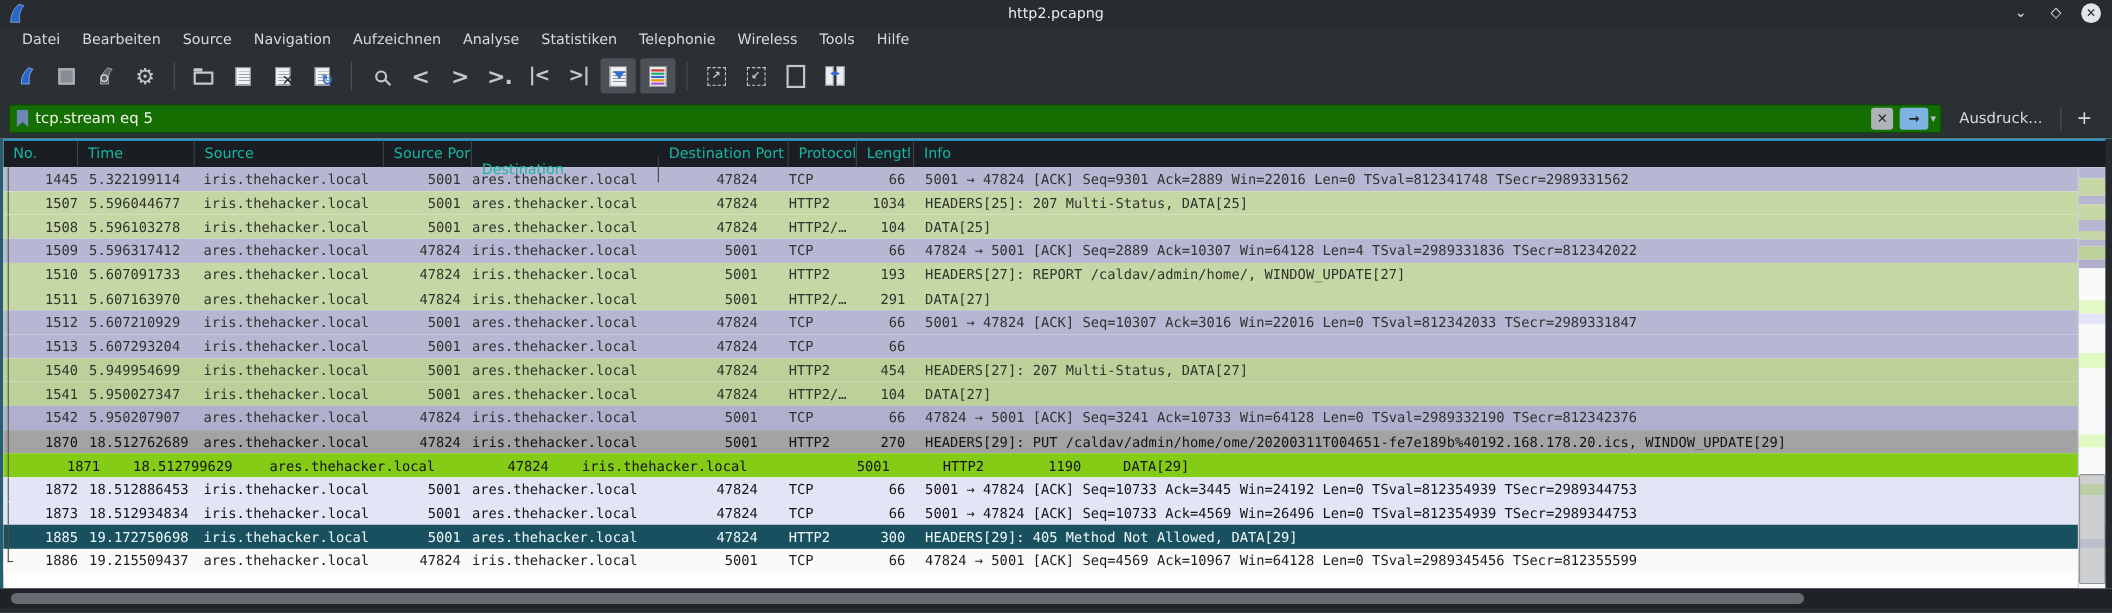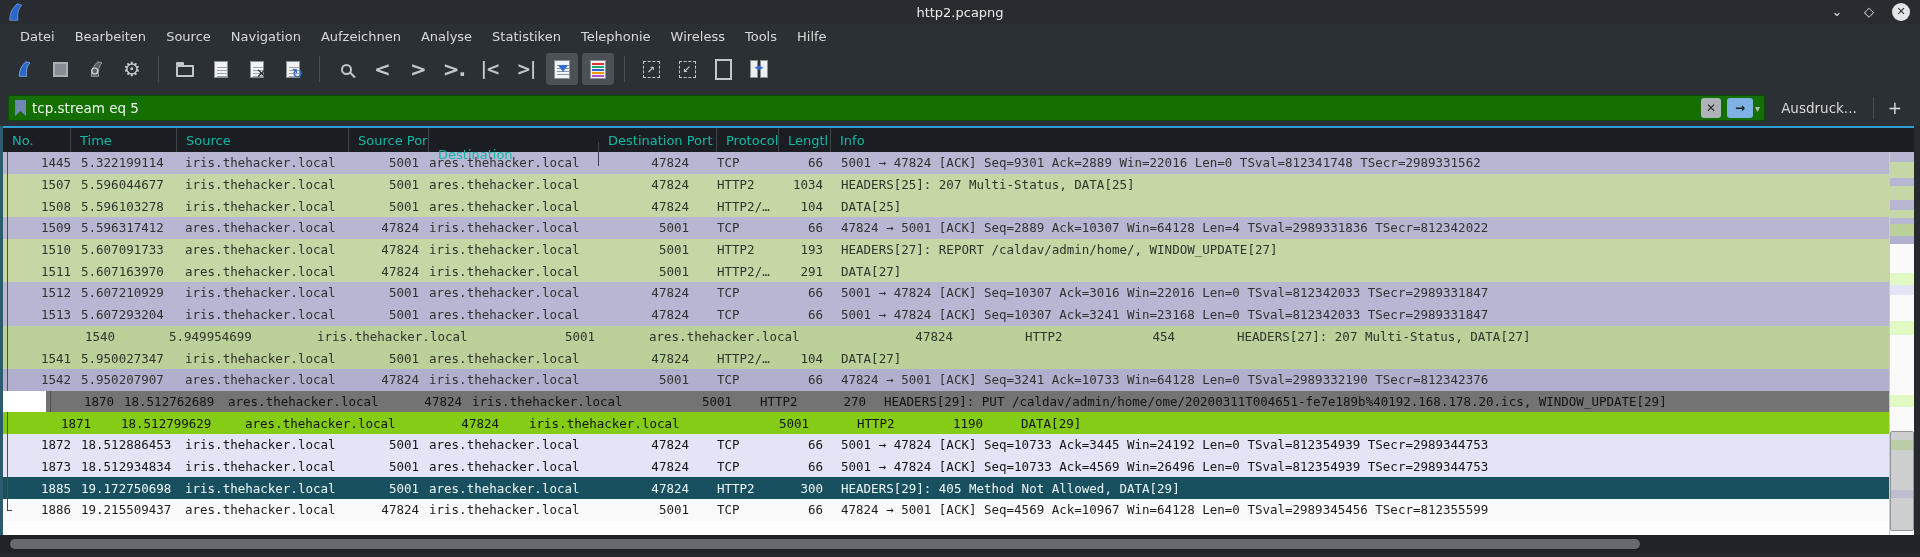--- a/index.html
+++ b/index.html
@@ -343,23 +343,22 @@
             <span class="mark-line"></span>
           </div>
           <div class="cell c-no">1513</div>
           <div class="cell c-time">5.607293204</div>
           <div class="cell c-src">iris.thehacker.local</div>
           <div class="cell c-sp">5001</div>
           <div class="cell c-dst">ares.thehacker.local</div>
           <div class="cell c-dp">47824</div>
           <div class="cell c-pr">TCP</div>
           <div class="cell c-len">66</div>
-          <div class="cell c-info">5001 → 47824 [ACK] Seq=10307 Ack=3241 Win=23168 Len=0 TSval=812342033 TSecr=2989331847</div>
-        </div>
-        <div class="prow" style="background: rgb(188, 208, 153); color: rgb(48, 52, 46); gap: 44px;">
+        </div>
+        <div class="prow" style="background: rgb(188, 208, 153); color: rgb(48, 52, 46);">
           <div class="cell c-gut">
             <span class="mark-line"></span>
           </div>
           <div class="cell c-no">1540</div>
           <div class="cell c-time">5.949954699</div>
           <div class="cell c-src">iris.thehacker.local</div>
           <div class="cell c-sp">5001</div>
           <div class="cell c-dst">ares.thehacker.local</div>
           <div class="cell c-dp">47824</div>
           <div class="cell c-pr">HTTP2</div>
@@ -387,21 +386,21 @@
           <div class="cell c-no">1542</div>
           <div class="cell c-time">5.950207907</div>
           <div class="cell c-src">ares.thehacker.local</div>
           <div class="cell c-sp">47824</div>
           <div class="cell c-dst">iris.thehacker.local</div>
           <div class="cell c-dp">5001</div>
           <div class="cell c-pr">TCP</div>
           <div class="cell c-len">66</div>
           <div class="cell c-info">47824 → 5001 [ACK] Seq=3241 Ack=10733 Win=64128 Len=0 TSval=2989332190 TSecr=812342376</div>
         </div>
-        <div class="prow" style="background: #737373; color: rgb(20, 20, 20); margin-left: 43px;">
+        <div class="prow" style="background: #a3a3a3; color: rgb(20, 20, 20);">
           <div class="cell c-gut">
             <span class="mark-line"></span>
           </div>
           <div class="cell c-no">1870</div>
           <div class="cell c-time">18.512762689</div>
           <div class="cell c-src">ares.thehacker.local</div>
           <div class="cell c-sp">47824</div>
           <div class="cell c-dst">iris.thehacker.local</div>
           <div class="cell c-dp">5001</div>
           <div class="cell c-pr">HTTP2</div>

